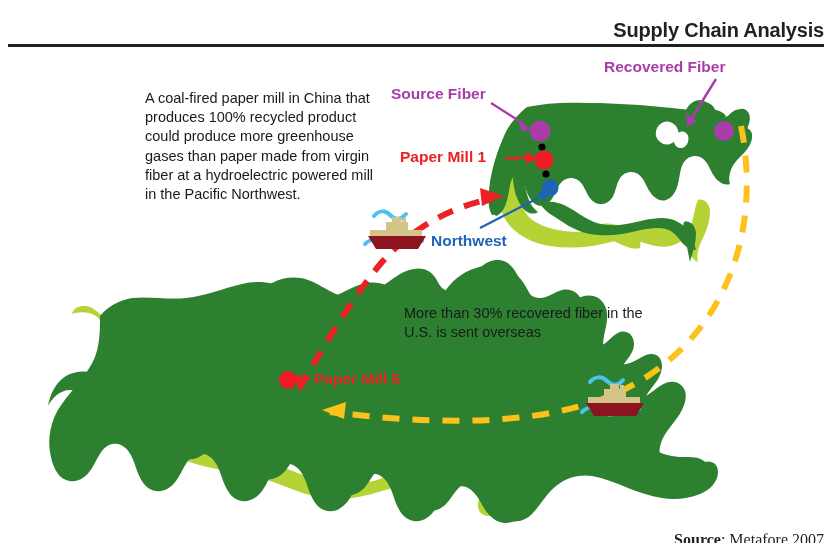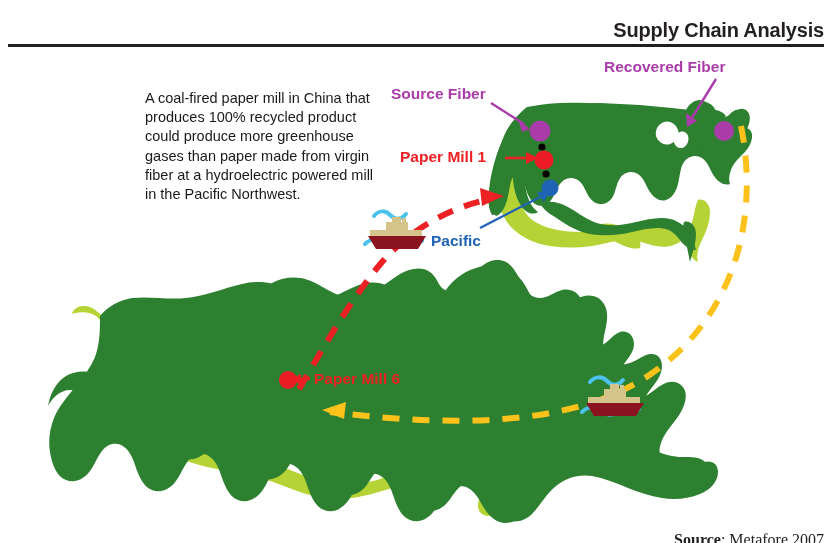--- a/index.html
+++ b/index.html
@@ -516,24 +516,25 @@
       <circle cx="288" cy="380" r="9" fill="#ed1c24"></circle>
     </g>
   </svg>
 
   <div class="callout purple" id="label-virgin-fiber">Source Fiber</div>
 
   <div class="callout purple" id="label-recovered-fiber">Recovered Fiber</div>
 
   <div class="callout red" id="label-paper-mill-1">Paper Mill 1</div>
 
-  <div class="callout blue" id="label-customer">Pacific</div>
+  <div class="callout blue" id="label-customer">Northwest</div>
 
   <div class="callout red" id="label-paper-mill-2">Paper Mill 6</div>
 
   <div class="body-text" id="intro-text">A coal-fired paper mill in China that produces 100% recycled product could produce more greenhouse gases than paper made from virgin fiber at a hydroelectric powered mill in the Pacific Northwest.</div>
 
+  <div class="body-text" id="overseas-text">More than 30% recovered fiber in the U.S. is sent overseas</div>
 
   <div id="source-line">
     <span id="source-label">Source</span><span>: Metafore 2007</span>
   </div>
 
 </div>
 
 </body></html>

